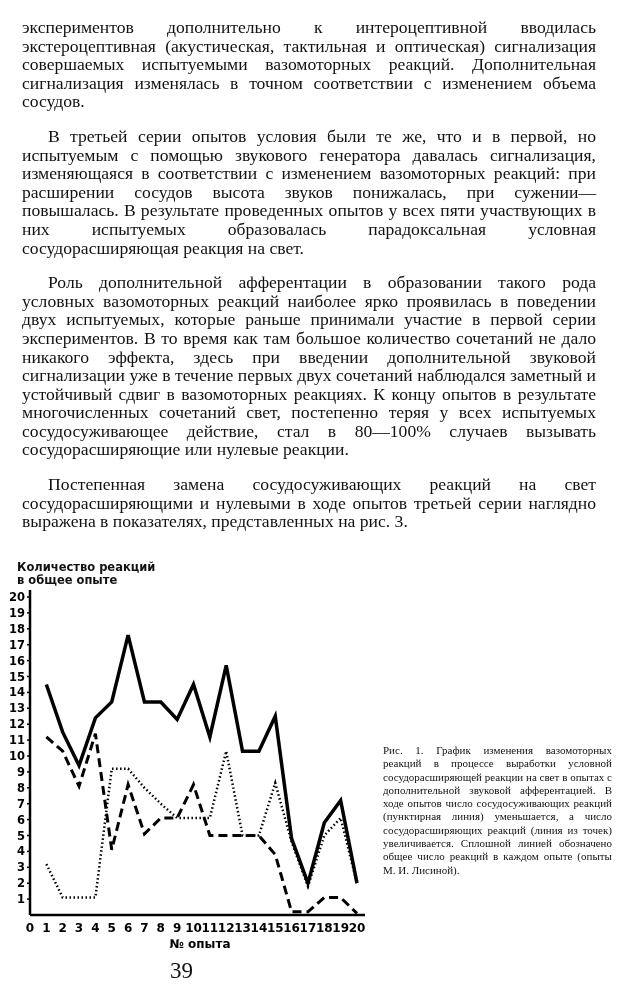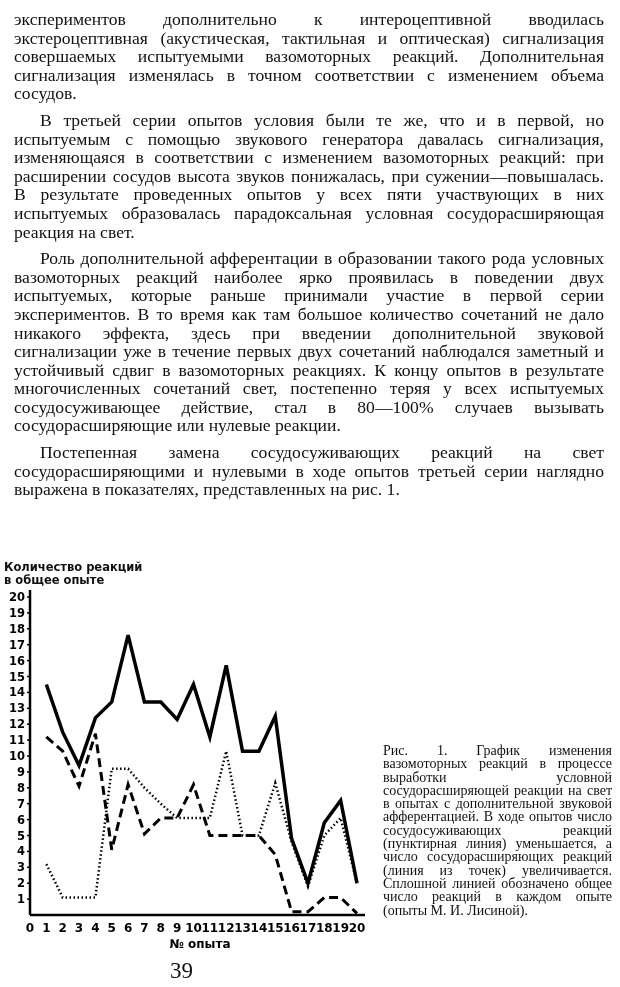--- a/index.html
+++ b/index.html
@@ -2,44 +2,44 @@
 <html><head>
 <meta charset="utf-8">
 <style>
   html, body { margin: 0; padding: 0; background: #ffffff; }
   body { width: 620px; height: 987px; position: relative; overflow: hidden; color: #111; }
   .text-block {
     position: absolute; left: 6px; top: 2px; width: 606px;
     font-family: "Liberation Serif", serif; font-size: 17.6px; line-height: 18.6px;
     text-align: justify;
   }
-  .para { margin: 8px; text-indent: 26px; }
+  .para { margin: 16px; text-indent: 26px; }
   .para.first { text-indent: 0; }
   .chart-title {
-    position: absolute; left: 4px; top: 561px;
+    position: absolute; left: 17px; top: 561px;
     font-family: "DejaVu Sans", sans-serif; font-size: 11.5px; line-height: 13px; font-weight: bold;
   }
   .chart-svg { position: absolute; left: 0; top: 585px; }
   .caption {
     position: absolute; left: 383px; top: 744px; width: 229px;
-    font-family: "Liberation Serif", serif; font-size: 14px; line-height: 13.3px; text-align: justify;
+    font-family: "Liberation Serif", serif; font-size: 11px; line-height: 13.3px; text-align: justify;
   }
   .page-number {
     position: absolute; left: 170px; top: 958px;
     font-family: "Liberation Serif", serif; font-size: 23px;
   }
 </style>
 </head>
 <body>
 
 <div class="text-block">
   <p class="para first">экспериментов дополнительно к интероцептивной вводилась экстероцептивная (акустическая, тактильная и оптическая) сигнализация совершаемых испытуемыми вазомоторных реакций. Дополнительная сигнализация изменялась в точном соответствии с изменением объема сосудов.</p>
   <p class="para">В третьей серии опытов условия были те же, что и в первой, но испытуемым с помощью звукового генератора давалась сигнализация, изменяющаяся в соответствии с изменением вазомоторных реакций: при расширении сосудов высота звуков понижалась, при сужении—повышалась. В результате проведенных опытов у всех пяти участвующих в них испытуемых образовалась парадоксальная условная сосудорасширяющая реакция на свет.</p>
   <p class="para">Роль дополнительной афферентации в образовании такого рода условных вазомоторных реакций наиболее ярко проявилась в поведении двух испытуемых, которые раньше принимали участие в первой серии экспериментов. В то время как там большое количество сочетаний не дало никакого эффекта, здесь при введении дополнительной звуковой сигнализации уже в течение первых двух сочетаний наблюдался заметный и устойчивый сдвиг в вазомоторных реакциях. К концу опытов в результате многочисленных сочетаний свет, постепенно теряя у всех испытуемых сосудосуживающее действие, стал в 80—100% случаев вызывать сосудорасширяющие или нулевые реакции.</p>
-  <p class="para">Постепенная замена сосудосуживающих реакций на свет сосудорасширяющими и нулевыми в ходе опытов третьей серии наглядно выражена в показателях, представленных на рис. 1.</p>
+  <p class="para">Постепенная замена сосудосуживающих реакций на свет сосудорасширяющими и нулевыми в ходе опытов третьей серии наглядно выражена в показателях, представленных на рис. 3.</p>
 </div>
 
 <div class="chart-title">
   <div>Количество реакций</div>
   <div>в общее опыте</div>
 </div>
 
 <svg class="chart-svg" id="chart" width="380" height="370" viewBox="0 585 380 370" xmlns="http://www.w3.org/2000/svg">
   <g id="axes">
       <line x1="30" y1="590" x2="30" y2="915" stroke="#000" stroke-width="2.5"></line>

